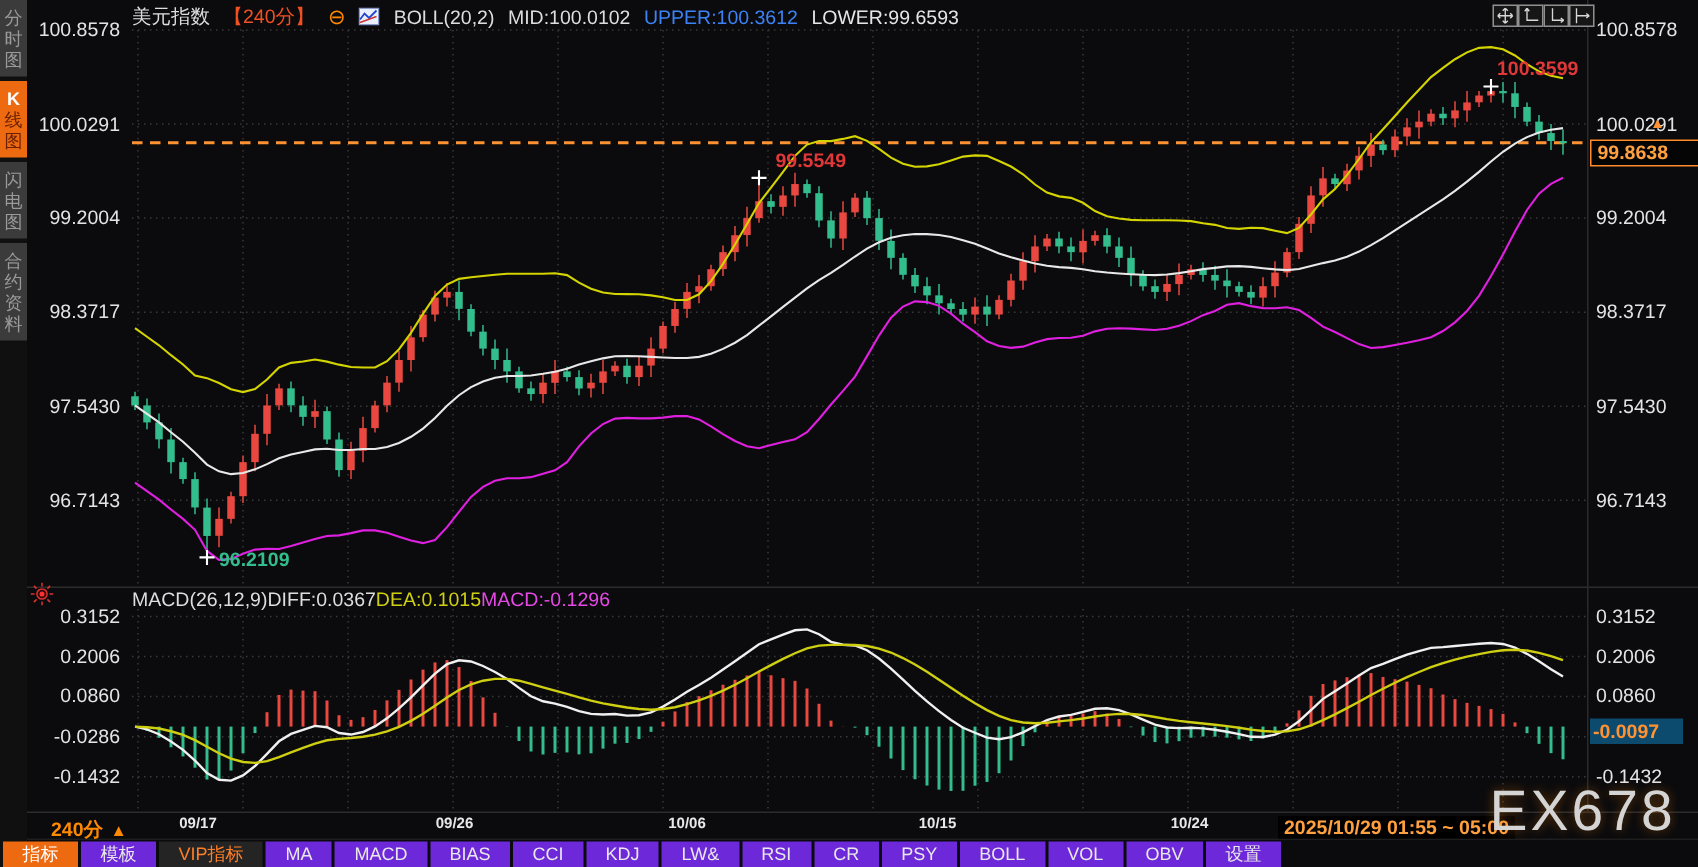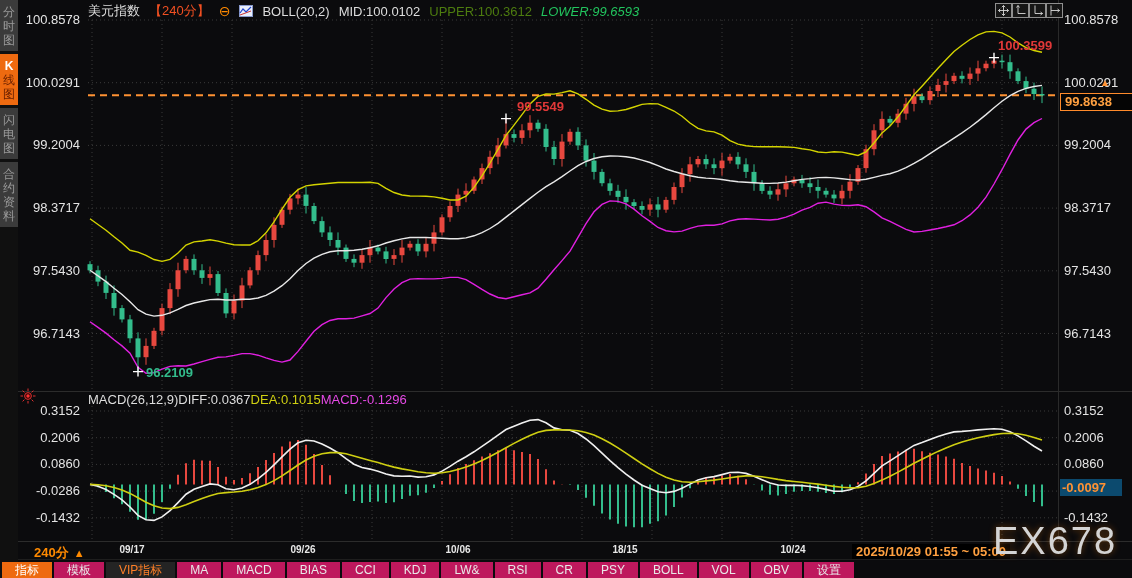--- a/index.html
+++ b/index.html
@@ -11,43 +11,43 @@
   .side-item{width:18px;padding:5px 0 4px 0;margin-bottom:3px;background:#3b3b3b;color:#9a9a9a;
              font-size:12px;text-align:center;cursor:pointer;}
   .side-item span{display:block;line-height:14px;}
   .side-item.active{background:#ee6a10;color:#6b2100;}
   .side-item.active span.first{color:#ffffff;font-weight:700;}
   
   #hdr{position:absolute;left:88px;top:2px;display:flex;gap:9px;align-items:center;
        font-size:13px;color:#dddddd;white-space:nowrap;z-index:7;}
   .hdr-period{color:#f25022;}
   .hdr-collapse{color:#ff8a00;font-size:14px;line-height:13px;cursor:pointer;}
-  .hdr-upper{color:#4d7c0f;}
-  .hdr-lower{color:#22c55e;font-style:italic;}
+  .hdr-upper{color:#3b82f6;}
+  .hdr-lower{color:#e5e5e5;}
   .htool{position:absolute;top:3px;width:15px;height:13px;border:1px solid #8f8f8f;background:#161616;
          display:flex;align-items:center;justify-content:center;z-index:7;cursor:pointer;}
   
   .lbl{position:absolute;font-size:13px;font-weight:400;color:#e4e4e4;z-index:4;white-space:nowrap;}
   .ann{position:absolute;font-size:13px;font-weight:700;z-index:4;white-space:nowrap;}
   #pricebox{position:absolute;left:1060px;width:68px;height:16px;border:1px solid #ff8b2b;background:#050505;
             color:#ffa040;font-size:13px;font-weight:700;line-height:16px;padding-left:4px;z-index:5;}
   #pricearrow{position:absolute;left:1100px;color:#ff9233;font-size:10px;z-index:5;line-height:10px;}
   #macdcur{position:absolute;left:1060px;width:58px;background:#0c4a6e;color:#ff9233;font-size:13px;
            font-weight:700;padding:1px 2px;z-index:5;}
   #macdhdr{position:absolute;left:88px;top:392px;display:flex;font-size:13px;color:#dddddd;z-index:4;white-space:nowrap;}
   .macd-dea{color:#cfcf12;}
   .macd-macd{color:#e549e5;}
   #periodlbl{position:absolute;left:34px;top:544px;color:#ff8a00;font-size:13px;font-weight:700;z-index:4;}
   #periodlbl .arr{font-size:11px;margin-left:5px;}
   #timerange{position:absolute;left:852px;top:544px;height:15px;background:#000;color:#ffa040;
              font-size:13px;font-weight:700;line-height:15px;padding:0 4px;z-index:4;}
   .dline{position:absolute;top:544px;width:80px;text-align:center;font-size:10px;font-weight:700;color:#e8e8e8;z-index:3;}
   
   #toolbar{position:absolute;left:2px;top:560px;height:18px;white-space:nowrap;z-index:6;}
-  .tool-item{display:inline-block;background:#be185d;color:#e8e8e8;font-size:12px;line-height:17px;
+  .tool-item{display:inline-block;background:#6d28d9;color:#e8e8e8;font-size:12px;line-height:17px;
              padding:0 13px;margin-right:2px;cursor:pointer;}
   .tool-item.active{background:#ee6a10;color:#fff;text-align:center;}
   .tool-item.vip{background:#242424;color:#ff7f27;}
   #wm{position:absolute;left:993px;top:520px;font-size:38px;color:#d4d4d4;letter-spacing:2px;z-index:9;
       text-shadow:0 0 7px rgba(255,130,0,0.40);}
   .hline{position:absolute;left:18px;width:1114px;height:1px;background:#2c2c2c;z-index:2;}
   .vline{position:absolute;left:1058px;top:0;width:1px;height:541px;background:#2a2a2a;z-index:2;}
   #burst{position:absolute;left:20px;top:388px;z-index:6;cursor:pointer;}
 </style>
 </head>
@@ -586,18 +586,18 @@
     <div class="lbl" style="left: 1064px; top: 429.7px;">0.2006</div>
     <div class="lbl" style="left: 18px; width: 62px; text-align: right; top: 456.4px;">0.0860</div>
     <div class="lbl" style="left: 1064px; top: 456.4px;">0.0860</div>
     <div class="lbl" style="left: 18px; width: 62px; text-align: right; top: 483.1px;">-0.0286</div>
     <div class="lbl" style="left: 1064px; top: 483.1px;">-0.0286</div>
     <div class="lbl" style="left: 18px; width: 62px; text-align: right; top: 509.8px;">-0.1432</div>
     <div class="lbl" style="left: 1064px; top: 509.8px;">-0.1432</div>
     <div class="dline" style="left: 92px; top: 544px;">09/17</div>
     <div class="dline" style="left: 263px; top: 544px;">09/26</div>
     <div class="dline" style="left: 418px; top: 544px;">10/06</div>
-    <div class="dline" style="left: 585px; top: 544px;">18/15</div>
+    <div class="dline" style="left: 585px; top: 544px;">10/15</div>
     <div class="dline" style="left: 753px; top: 544px;">10/24</div>
     <div class="ann" style="left: 146px; top: 364.588px; color: rgb(51, 189, 140);">96.2109</div>
     <div class="ann" style="left: 517px; top: 98.5783px; color: rgb(224, 56, 56);">99.5549</div>
     <div class="ann" style="left: 998px; top: 37.6714px; color: rgb(224, 56, 56);">100.3599</div>
   </div>
 
 </body></html>

